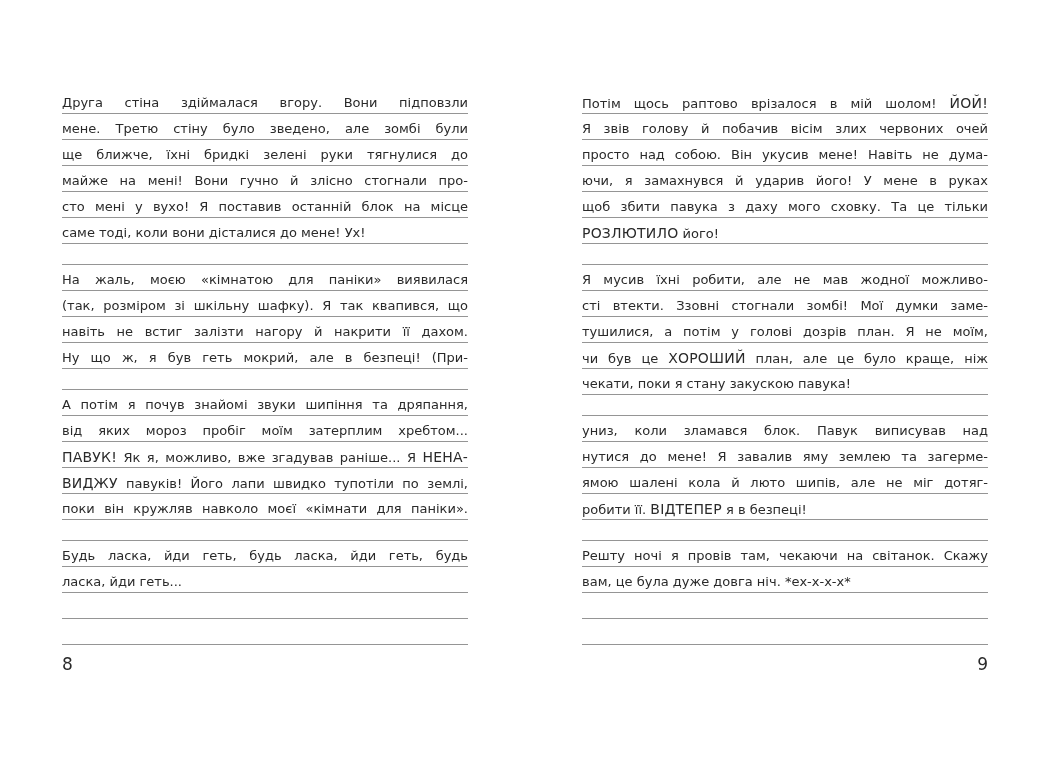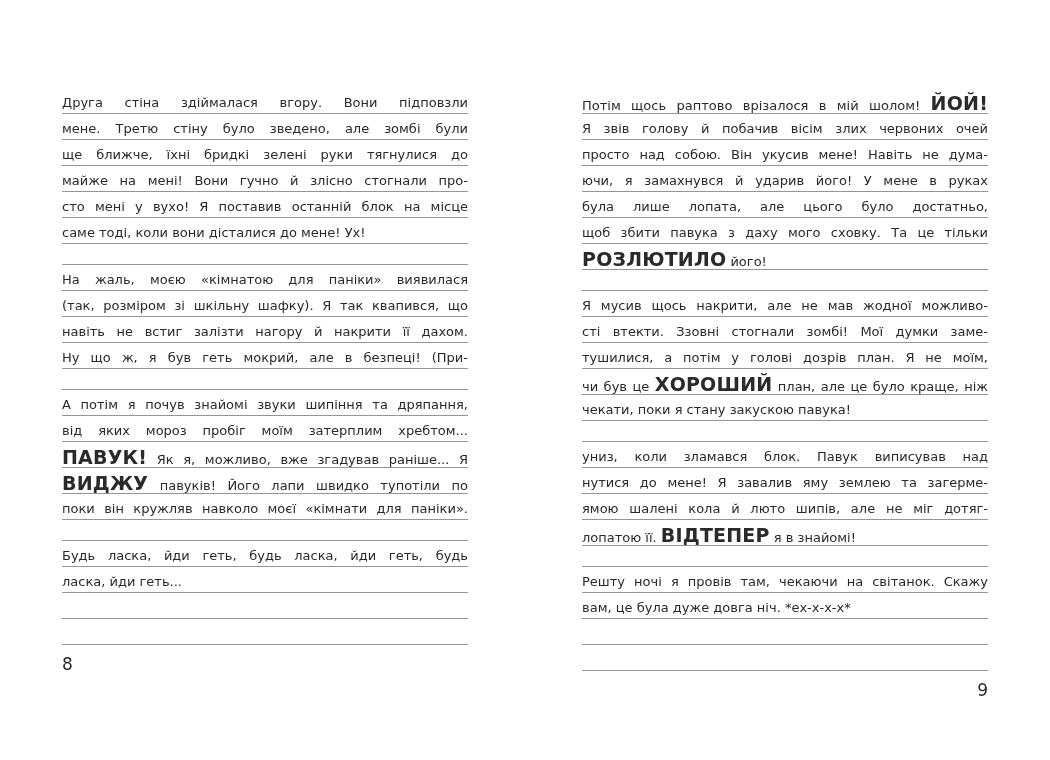--- a/index.html
+++ b/index.html
@@ -26,22 +26,22 @@
     line-height:30px;
     font-size:13px;
     overflow:hidden;
     text-align:justify;
   }
   .row.text.aj{text-align-last:justify;}
   .row.text.al{text-align-last:left;}
   .row.sep{height:20px;}
   .row.blank{height:25px;}
   .shout{
-    font-weight:700;
-    font-size:19px;
+    font-weight:400;
+    font-size:14px;
     letter-spacing:0.2px;
   }
   .page-footer{margin-top:8px;height:22px;font-size:17px;line-height:22px;}
   .page.left .page-footer{text-align:left;}
   .page.right .page-footer{text-align:right;}
 </style>
 </head>
 <body>
 
 <div class="book">
@@ -71,34 +71,33 @@
         <div class="row blank"></div>
       </div>
     <div class="page-footer">8</div>
   </section>
   <section class="page right">
     <div class="rows">
         <div class="row text aj"><span>Потім щось раптово врізалося в мій шолом! </span><span class="shout">ЙОЙ!</span></div>
         <div class="row text aj"><span>Я звів голову й побачив вісім злих червоних очей</span></div>
         <div class="row text aj"><span>просто над собою. Він укусив мене! Навіть не дума-</span></div>
         <div class="row text aj"><span>ючи, я замахнувся й ударив його! У мене в руках</span></div>
-        <div class="row text aj"><span>була лише лопата, але цього було достатньо,</span></div>
         <div class="row text aj"><span>щоб збити павука з даху мого сховку. Та це тільки</span></div>
         <div class="row text al"><span class="shout">РОЗЛЮТИЛО</span><span> його!</span></div>
         <div class="row sep"></div>
-        <div class="row text aj"><span>Я мусив щось накрити, але не мав жодної можливо-</span></div>
+        <div class="row text aj"><span>Я мусив їхні робити, але не мав жодної можливо-</span></div>
         <div class="row text aj"><span>сті втекти. Ззовні стогнали зомбі! Мої думки заме-</span></div>
         <div class="row text aj"><span>тушилися, а потім у голові дозрів план. Я не моїм,</span></div>
         <div class="row text aj"><span>чи був це </span><span class="shout">ХОРОШИЙ</span><span> план, але це було краще, ніж</span></div>
         <div class="row text al"><span>чекати, поки я стану закускою павука!</span></div>
         <div class="row sep"></div>
         <div class="row text aj"><span>униз, коли зламався блок. Павук виписував над</span></div>
         <div class="row text aj"><span>нутися до мене! Я завалив яму землею та загерме-</span></div>
         <div class="row text aj"><span>ямою шалені кола й люто шипів, але не міг дотяг-</span></div>
-        <div class="row text al"><span>лопатою її. </span><span class="shout">ВІДТЕПЕР</span><span> я в знайомі!</span></div>
+        <div class="row text al"><span>робити її. </span><span class="shout">ВІДТЕПЕР</span><span> я в безпеці!</span></div>
         <div class="row sep"></div>
         <div class="row text aj"><span>Решту ночі я провів там, чекаючи на світанок. Скажу</span></div>
         <div class="row text al"><span>вам, це була дуже довга ніч. *ех-х-х-х*</span></div>
         <div class="row blank"></div>
         <div class="row blank"></div>
       </div>
     <div class="page-footer">9</div>
   </section>
 </div>
 

